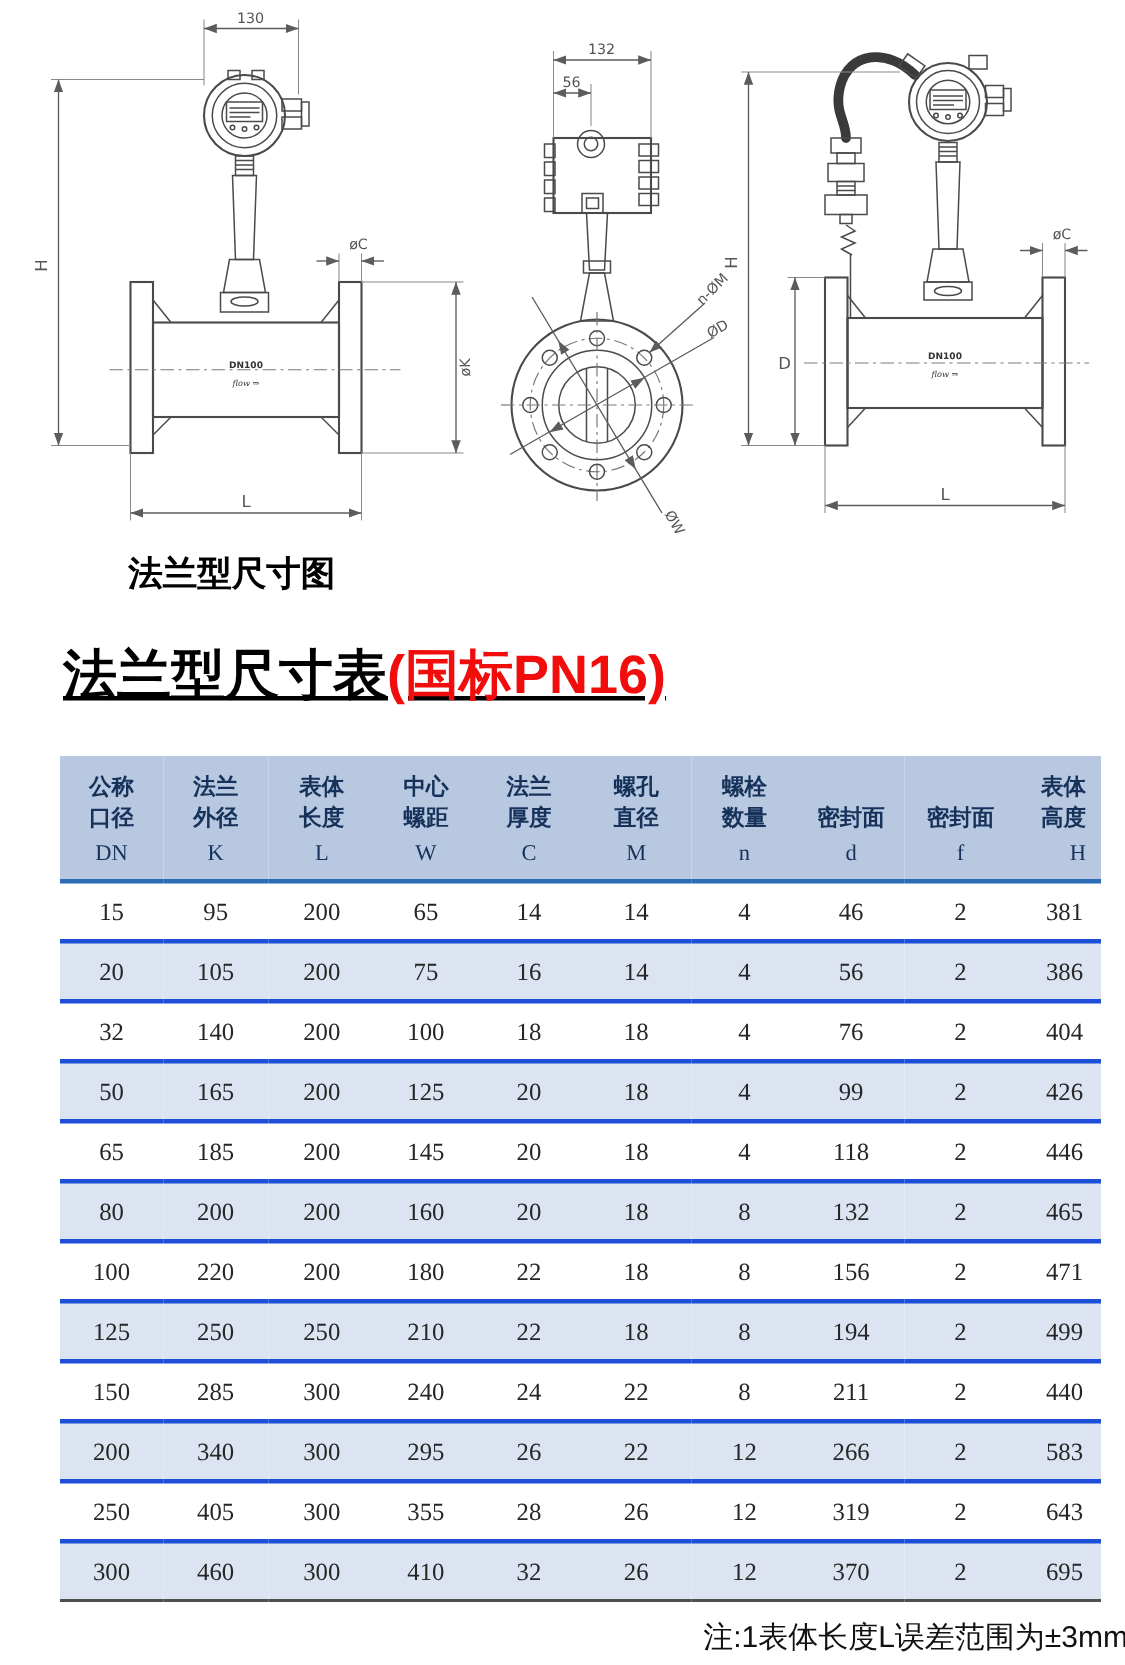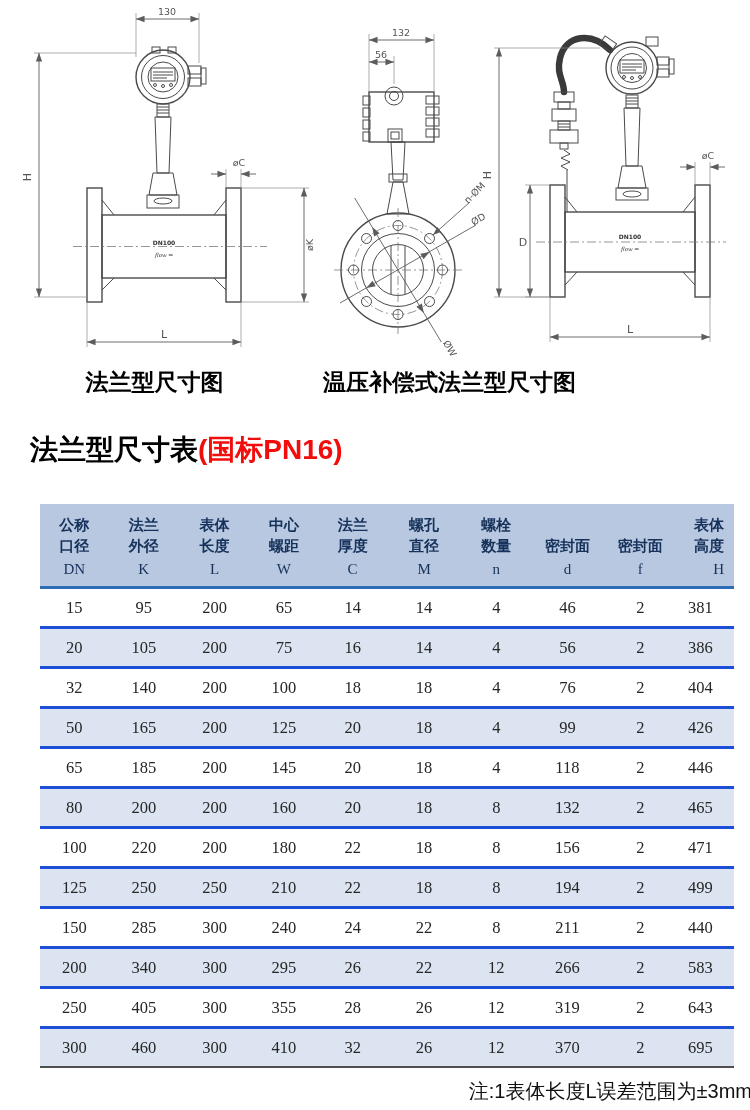--- a/index.html
+++ b/index.html
@@ -16,39 +16,39 @@
   .dtx{fill:#555;font-family:"DejaVu Sans",sans-serif;font-size:9.5px;text-anchor:middle;}
   .dtx-big{fill:#555;font-family:"DejaVu Sans",sans-serif;font-size:11px;text-anchor:middle;}
   .btx{fill:#333;font-family:"DejaVu Sans",sans-serif;font-size:6px;font-weight:bold;text-anchor:middle;}
   .ftx{fill:#333;font-family:"DejaVu Serif",serif;font-size:5.5px;font-style:italic;text-anchor:middle;}
   .arr{fill:#5c5c5c;}
   
   .caption{position:absolute;top:366px;height:32px;line-height:32px;text-align:center;
            font-size:23px;font-weight:700;color:#000;}
   .cap1{left:35px;width:215px;}
   .cap2{left:285px;width:305px;}
-  .title-row{position:absolute;left:18px;top:425px;height:50px;line-height:50px;
-             font-size:28px;font-weight:700;color:#000;white-space:nowrap;}
+  .title-row{position:absolute;left:30px;top:425px;height:50px;line-height:50px;
+             font-size:36px;font-weight:700;color:#000;white-space:nowrap;text-decoration:underline;}
   .title-paren{color:#f20d0d;}
   
   .table-wrap{position:absolute;left:28px;top:504px;width:694px;}
   table{width:100%;border-collapse:collapse;border-bottom:2px solid #4f4f4f;}
   thead tr{background:#b7c8e0;border-bottom:3px solid #2b6cb5;}
   th{vertical-align:bottom;padding:10px 0 7px 0;font-weight:normal;}
   .h-cjk{font-family:"Liberation Sans",sans-serif;font-weight:700;font-size:15px;
          line-height:21px;color:#16325a;text-align:center;}
   .h-letter{font-family:"Liberation Serif",serif;font-size:15px;line-height:20px;
             padding-top:3px;color:#16325a;text-align:center;}
   td{height:35px;text-align:center;font-family:"Liberation Serif",serif;
      font-size:16.5px;color:#262626;}
   tbody tr{border-top:3px solid #1d4ed8;}
   tbody tr:first-child{border-top:none;}
   tbody tr:nth-child(even){background:#dbe4f0;}
   th:last-child .h-cjk,th:last-child .h-letter{text-align:right;padding-right:10px;}
-  td:last-child{text-align:center;padding-right:12px;}
+  td:last-child{text-align:right;padding-right:12px;}
   col.c1{width:9.9%;}col.c2{width:10.1%;}col.c3{width:10.3%;}col.c4{width:9.7%;}
   col.c5{width:10.1%;}col.c6{width:10.5%;}col.c7{width:10.3%;}col.c8{width:10.2%;}
   col.c9{width:10.8%;}col.c10{width:8.1%;}
   
   .note{position:absolute;top:1078px;right:10px;font-size:20px;color:#111;
         font-family:"Liberation Sans",sans-serif;}
 </style>
 </head>
 <body>
 
@@ -286,21 +286,20 @@
       <text class="dtx" x="228" y="139">øC</text>
 
       <line class="ext" x1="70" y1="277" x2="70" y2="322"></line>
         <line class="ext" x1="230" y1="277" x2="230" y2="322"></line>
       <line class="dim" x1="70" y1="317" x2="230" y2="317" marker-start="url(#m3)" marker-end="url(#m3)"></line>
       <text class="dtx-big" x="150" y="313">L</text>
     </g>
   </svg>
 
   <div class="caption cap1">法兰型尺寸图</div>
-  <div class="caption cap2">温压补偿式法兰型尺寸图</div>
 
   <div class="title-row"><span>法兰型尺寸表</span><span class="title-paren">(国标PN16)</span></div>
 
   <div class="table-wrap">
     <table>
       <colgroup>
         <col class="c1">
           <col class="c2">
           <col class="c3">
           <col class="c4">

